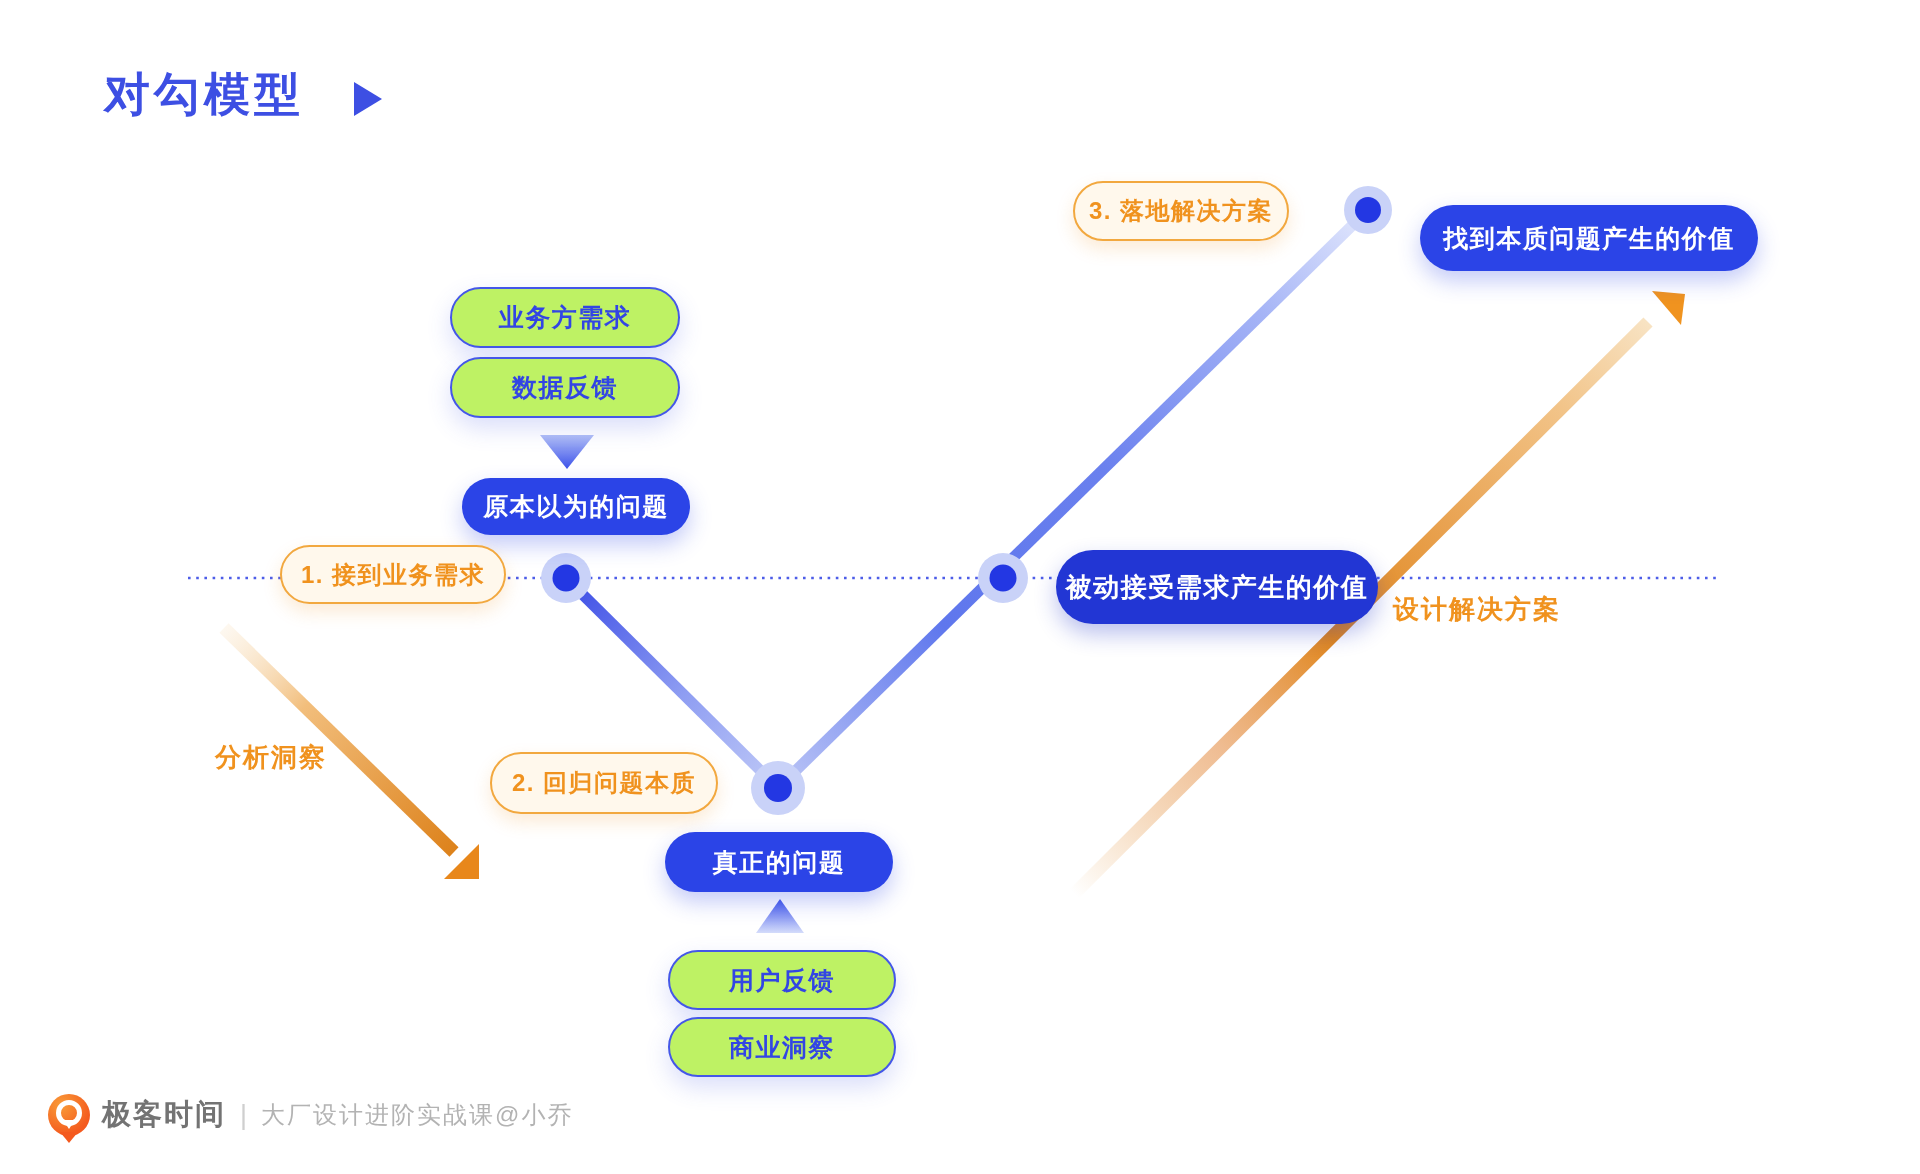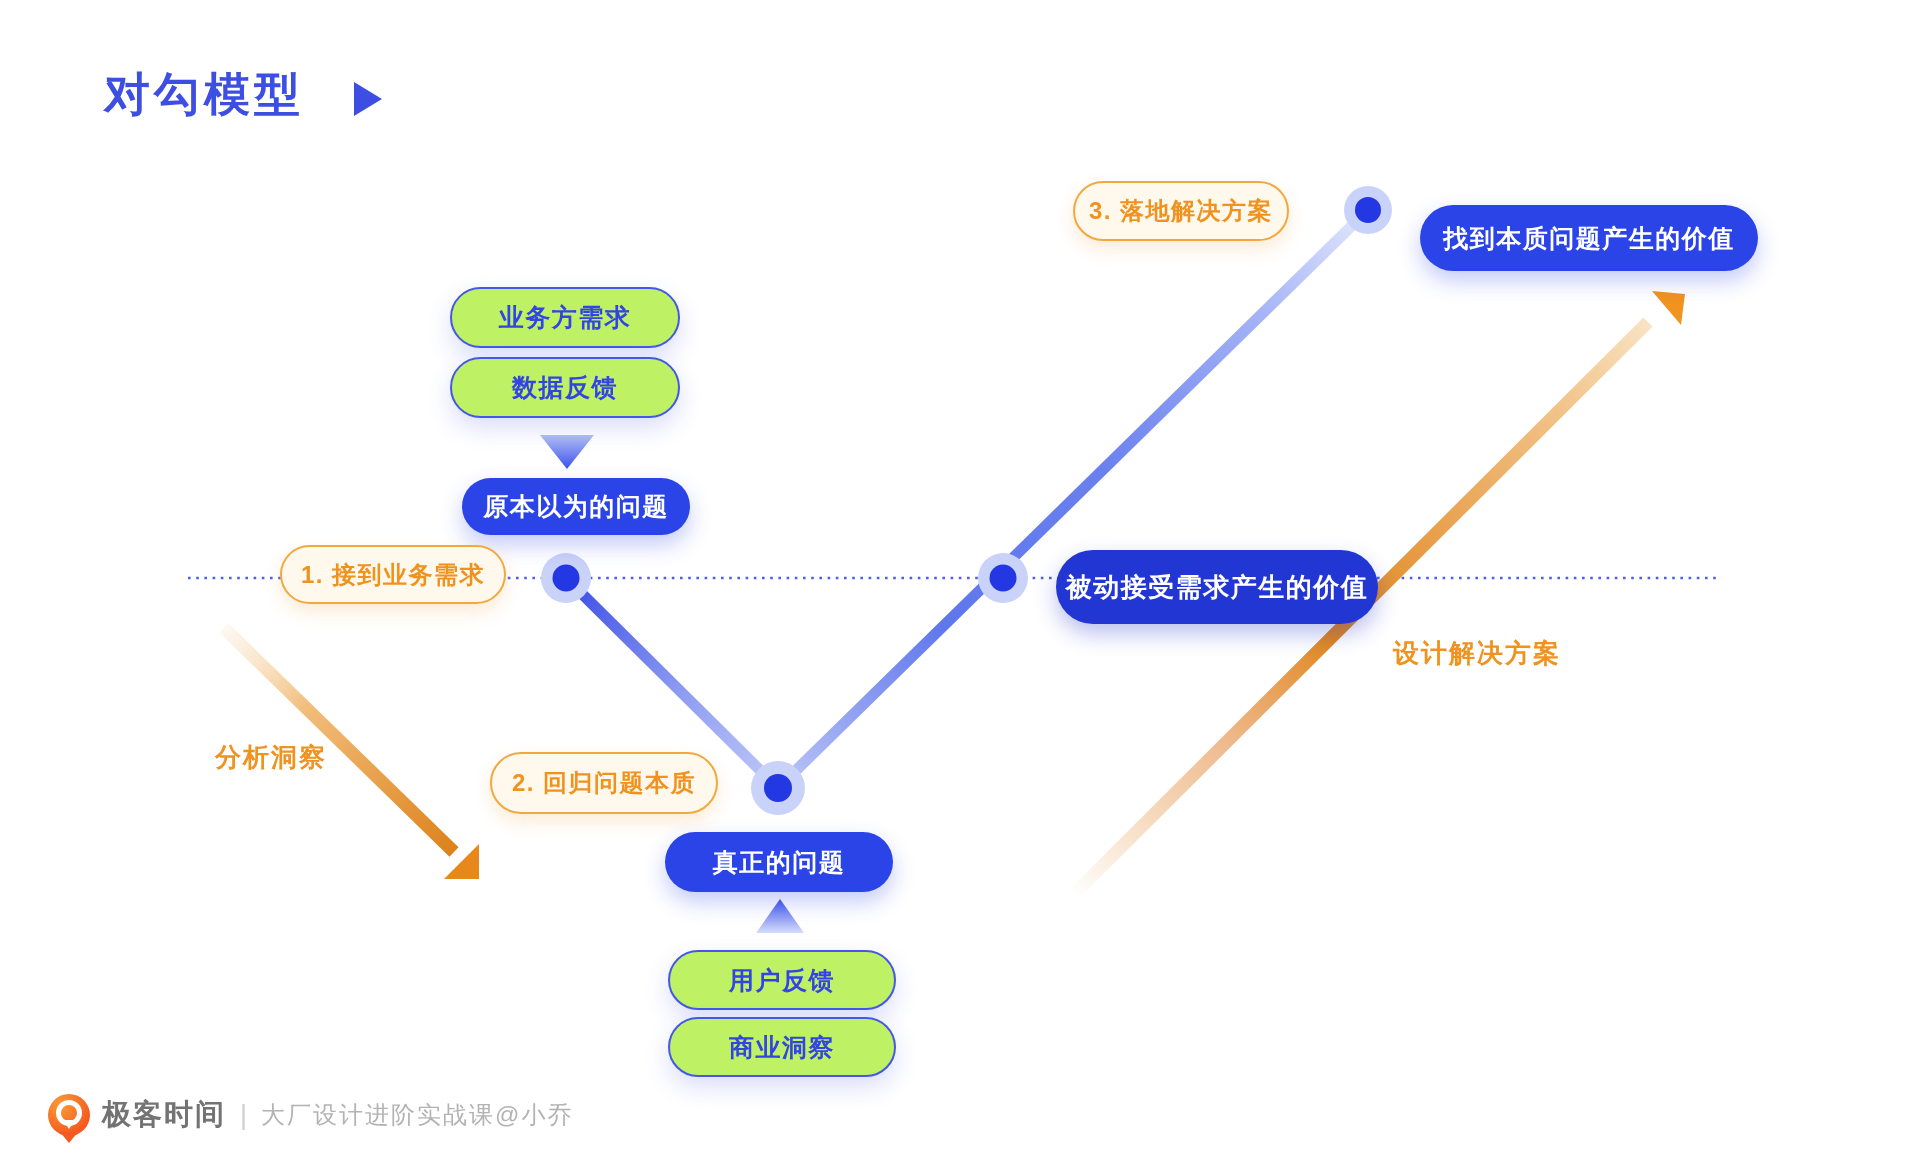--- a/index.html
+++ b/index.html
@@ -33,21 +33,21 @@
   #p-real{left:665px;top:832px;width:228px;height:60px;font-size:25px;}
   #p-user{left:668px;top:950px;width:228px;height:60px;font-size:25px;}
   #p-insight{left:668px;top:1017px;width:228px;height:60px;font-size:25px;}
   #p-step3{left:1073px;top:181px;width:216px;height:60px;font-size:24px;}
   #p-found{left:1420px;top:182px;width:338px;height:66px;font-size:25px;margin-top:23px;}
   #p-passive{left:1056px;top:550px;width:322px;height:74px;font-size:26px;}
 
   
   .free-label{position:absolute;font-weight:700;color:#F0921E;letter-spacing:2px;white-space:nowrap;}
   #l-analysis{left:215px;top:740px;font-size:26px;}
-  #l-design{left:1393px;top:592px;font-size:26px;margin-top:44px;}
+  #l-design{left:1393px;top:592px;font-size:26px;}
 
   
   #footer{position:absolute;left:48px;top:1094px;display:flex;align-items:center;}
   .logo{position:relative;width:42px;height:42px;border-radius:50%;
     background:radial-gradient(circle at 32% 26%,#F99C38,#F45A1E 72%);}
   .logo-tail{position:absolute;left:50%;bottom:-7px;transform:translateX(-50%);width:0;height:0;
     border-left:9px solid transparent;border-right:9px solid transparent;border-top:11px solid #F4591E;}
   .logo-ring{position:absolute;left:50%;top:45%;transform:translate(-50%,-50%);
     width:16px;height:16px;border:5px solid #fff;border-radius:50%;}
   .logo-arrow{position:absolute;left:50%;top:26px;transform:translateX(-50%);width:0;height:0;

